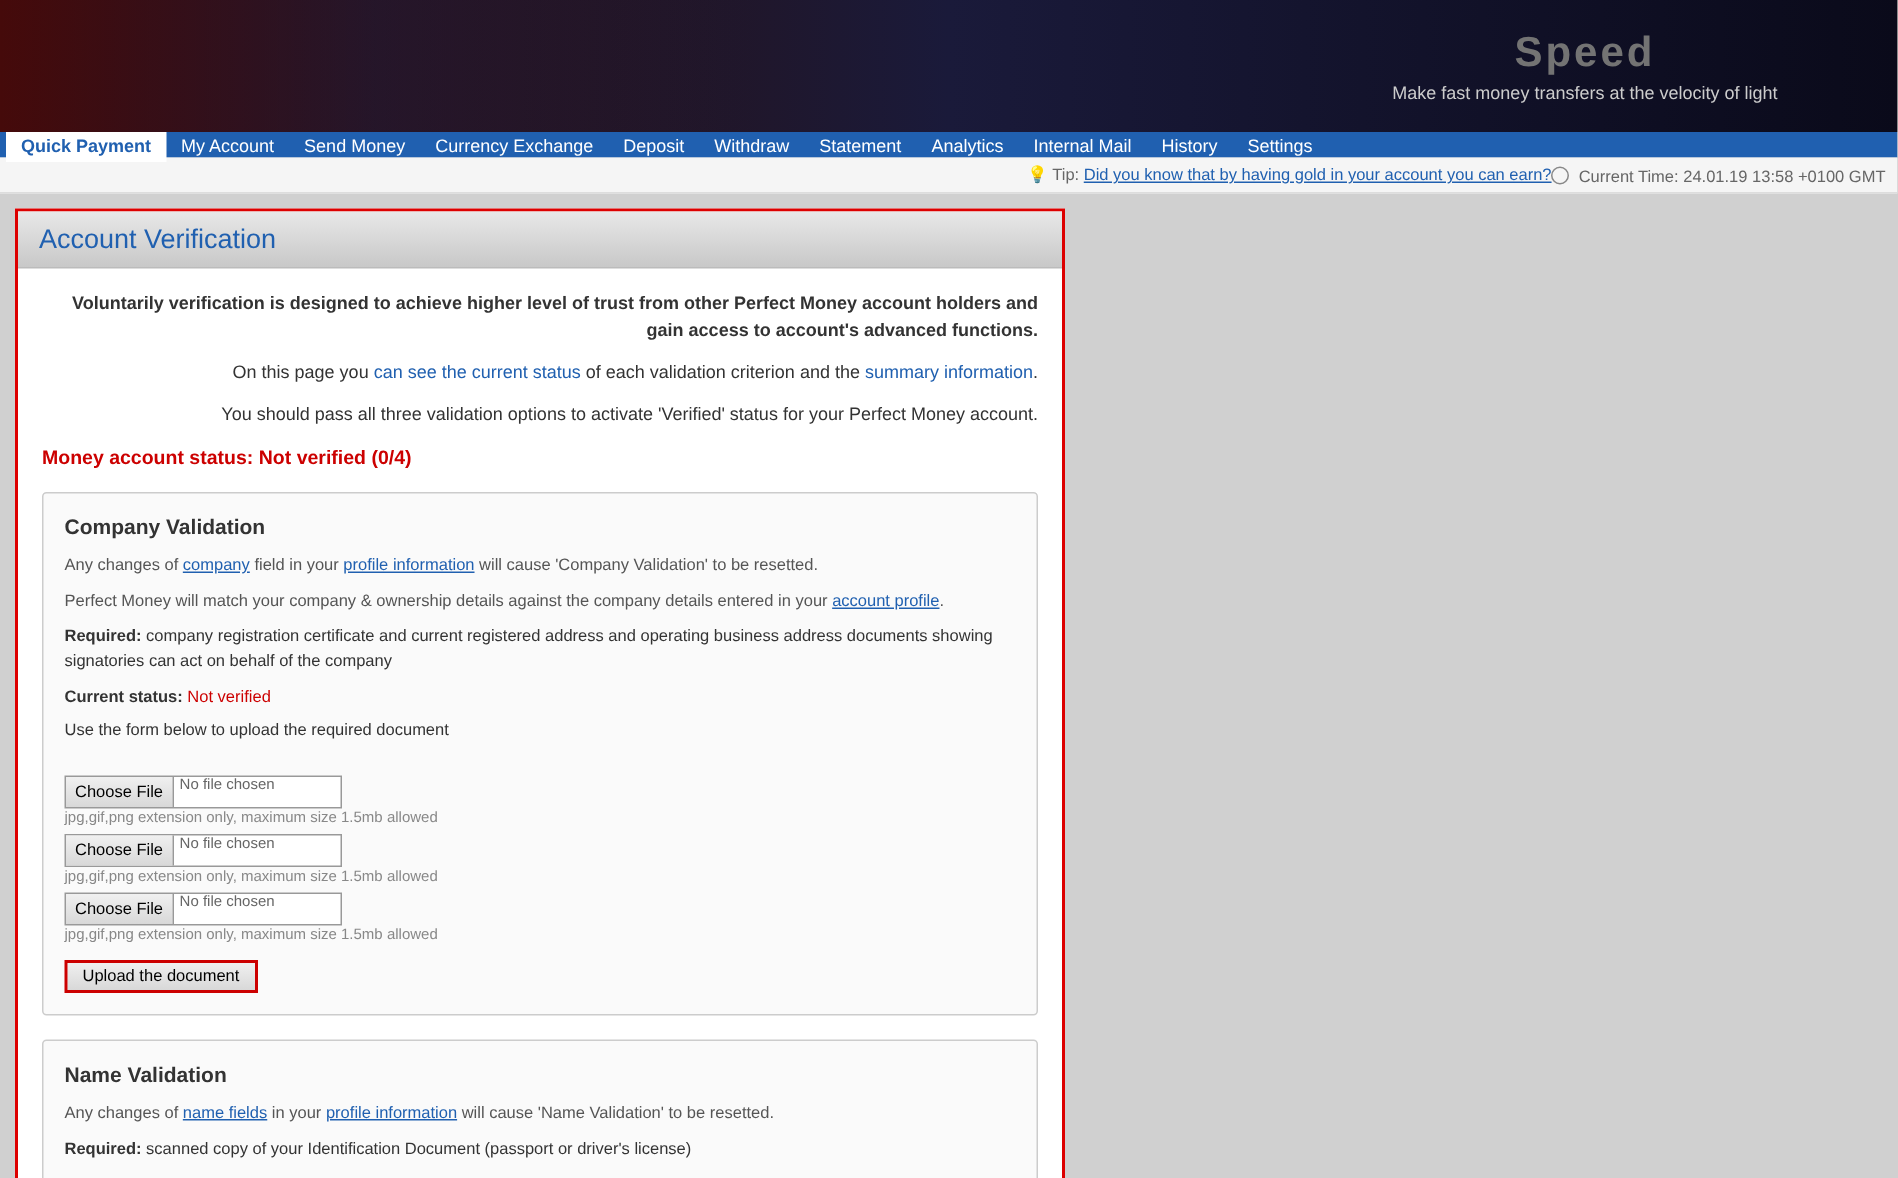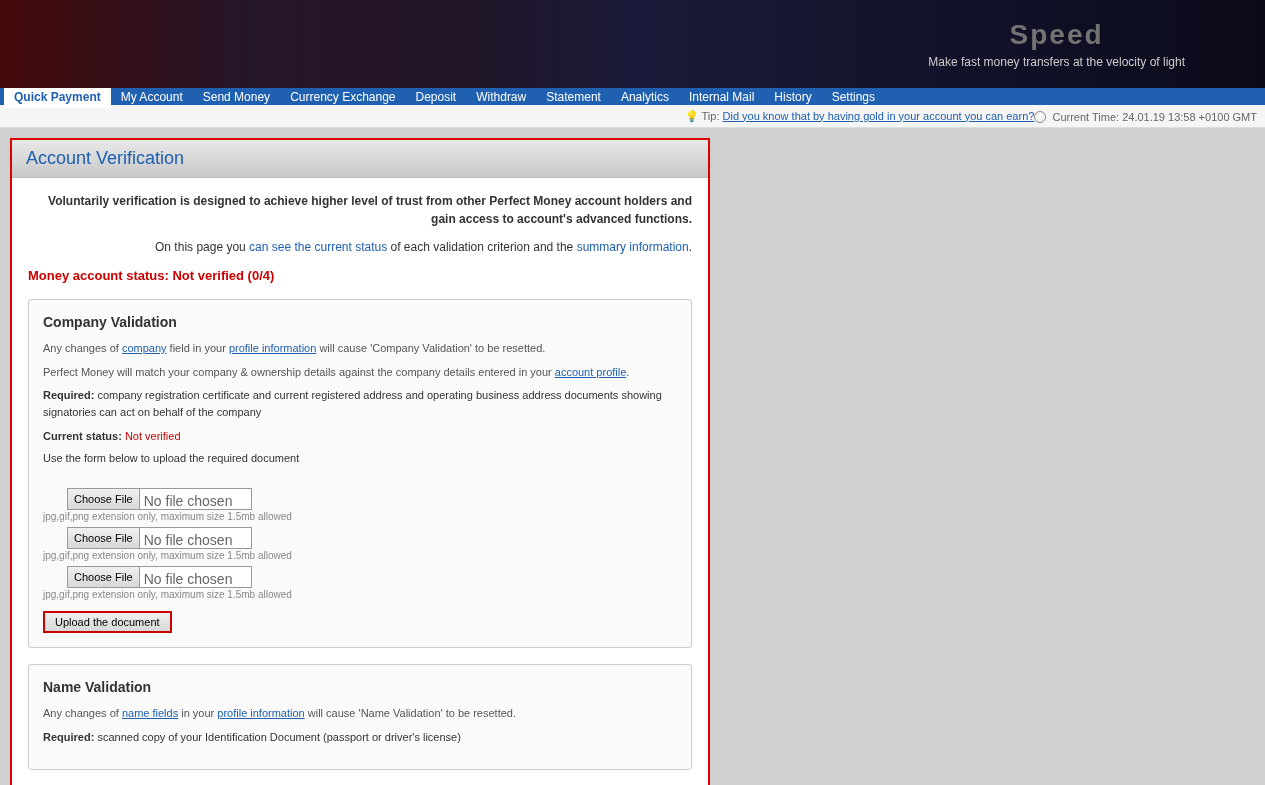--- a/index.html
+++ b/index.html
@@ -172,40 +172,39 @@
       font-size: 11px;
       color: #333;
       margin-bottom: 24px;
     }
 
     .file-input-row {
       margin-bottom: 2px;
     }
     .file-input-wrapper {
       display: flex;
-      align-items: flex-end;
+      align-items: flex-start;
       border: 1px solid #999;
       background: #fff;
       width: 185px;
       height: 22px;
       margin-bottom: 1px;
-      margin-left: 24px;
     }
     .file-choose-btn {
       background: linear-gradient(to bottom, #f0f0f0, #d8d8d8);
       border: none;
       border-right: 1px solid #999;
       padding: 2px 6px;
       font-size: 11px;
       cursor: pointer;
       height: 100%;
       white-space: nowrap;
     }
     .file-name {
-      font-size: 14px;
+      font-size: 10px;
       color: #666;
       padding: 0 4px;
     }
     .file-hint {
       font-size: 10px;
       color: #888;
       margin-bottom: 5px;
     }
 
     .upload-btn {
@@ -267,20 +266,23 @@
       <div id="page-title">Account Verification</div>
     </div>
     <div id="page-content">
 
       <p class="intro-text">
         <b>Voluntarily verification is designed to achieve higher level of trust from other Perfect Money account holders and gain access to account's advanced functions.</b>
       </p>
       <p class="intro-text">
         On this page you <a>can see the current status</a> of each validation criterion and the <a>summary information</a>.
       </p>
+      <p class="intro-text">
+        You should pass all three validation options to activate 'Verified' status for your Perfect Money account.
+      </p>
 
       <div id="account-status">
         <span>Money account status:</span>
         <span>Not verified (0/4)</span>
       </div>
 
       <div class="validation-section">
         <div class="validation-title">Company Validation</div>
 
         <p class="validation-desc">

